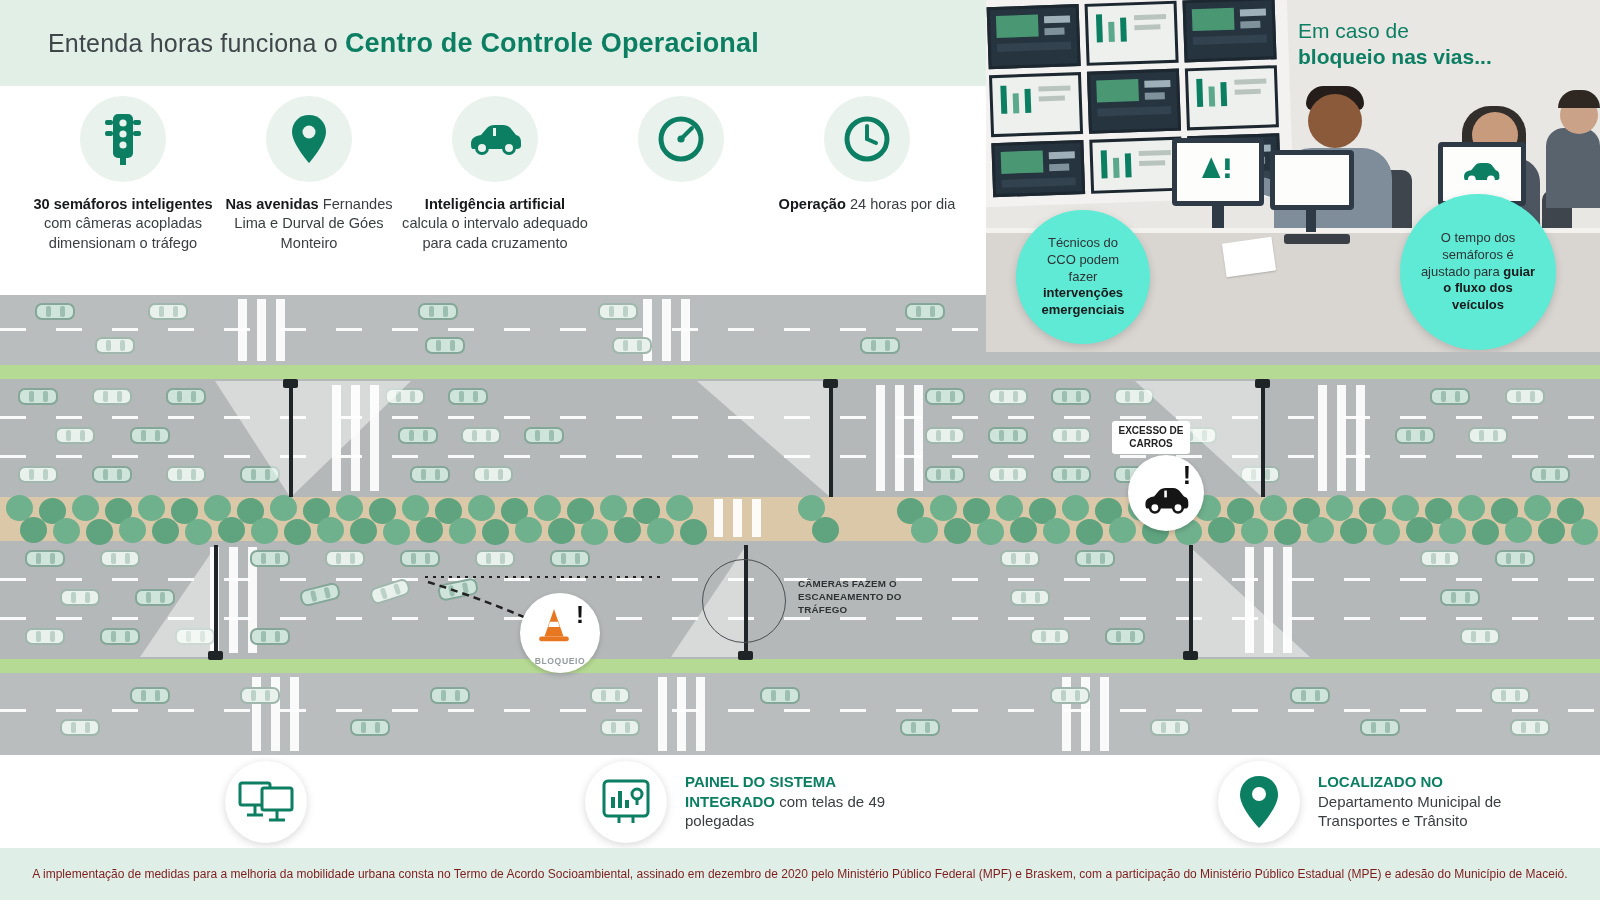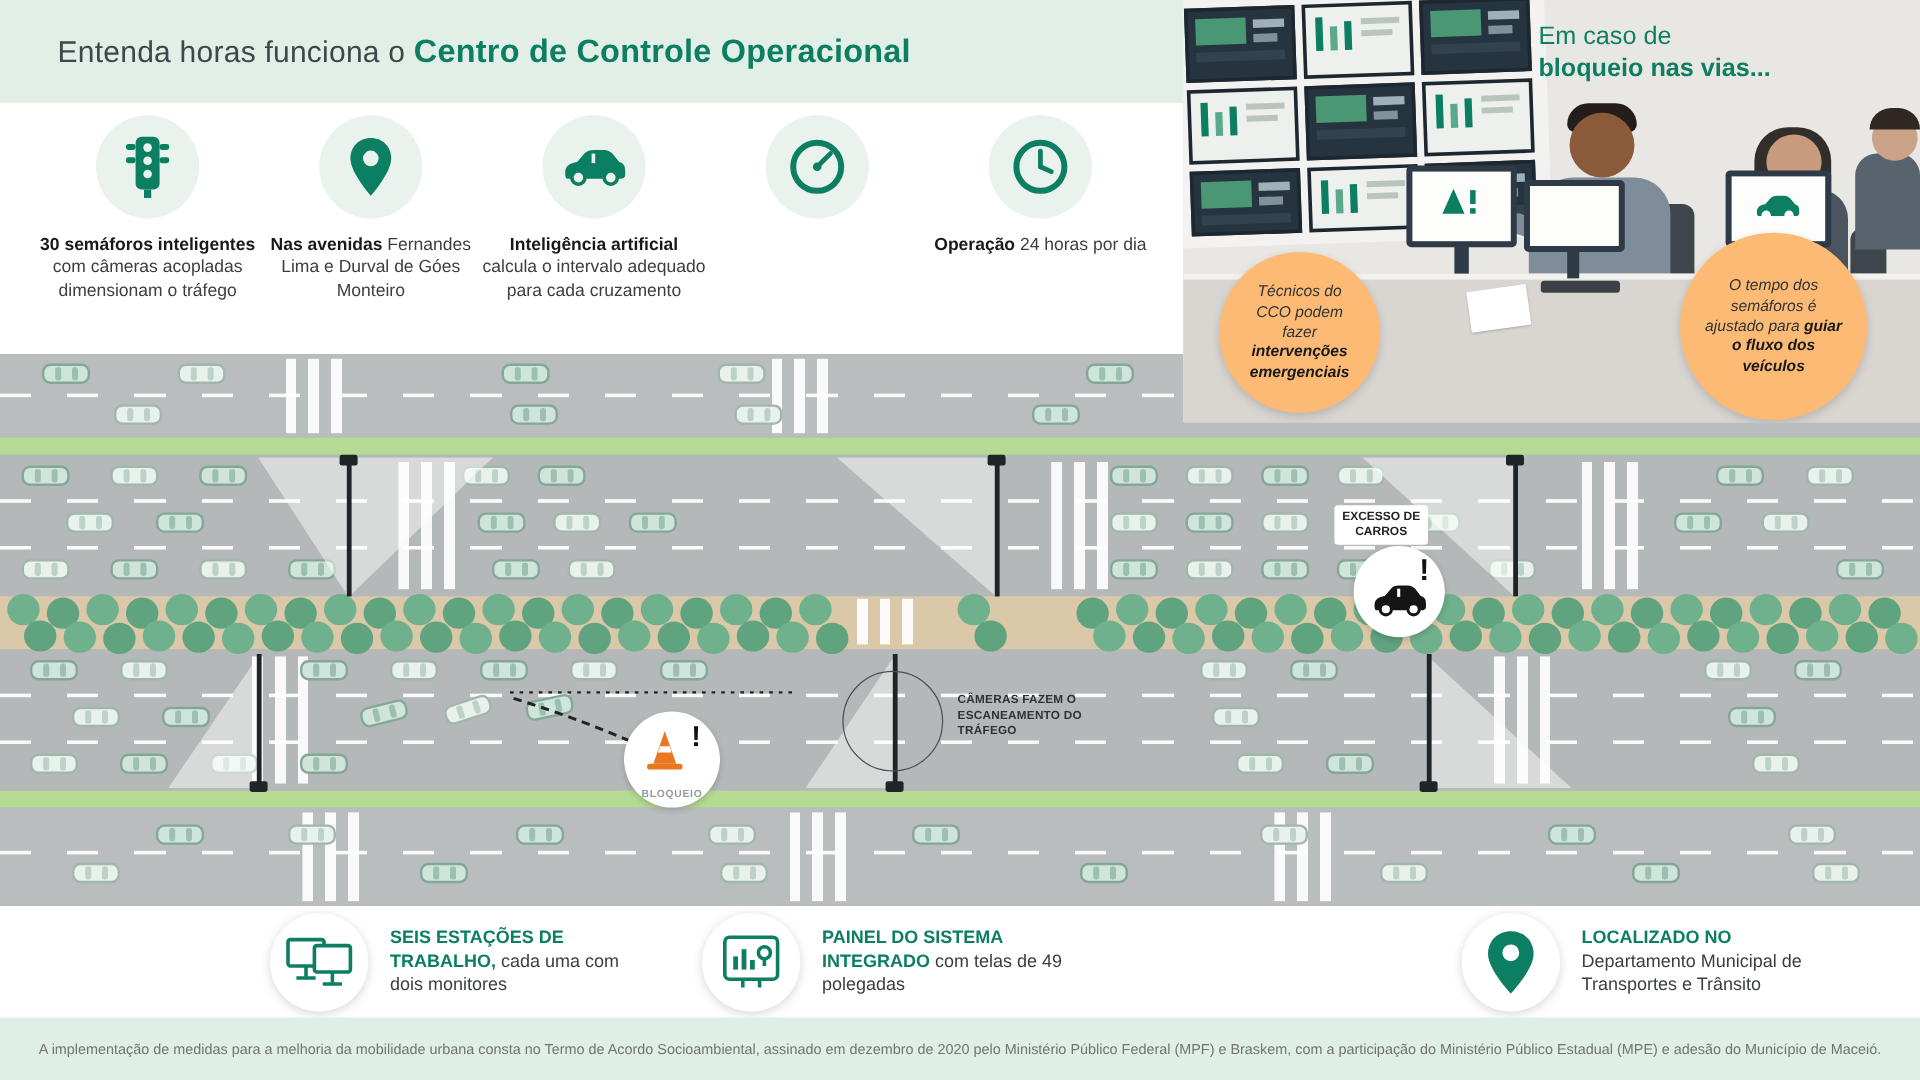--- a/index.html
+++ b/index.html
@@ -59,38 +59,38 @@
   .cr-screen { position:absolute; border:3px solid #1d2730; }
   .cr-screen.dark { background:#263440; }
   .cr-screen.light { background:#eef0ee; }
   .cr-screen i { position:absolute; display:block; }
   .cr-chair { position:absolute; background:#3e454c; border-radius:10px; }
   .cr-skin { position:absolute; border-radius:50%; }
   .cr-desk { position:absolute; left:0; top:228px; width:614px; height:124px; background:#d9d6d2; border-top:5px solid #f4f2ef; }
   .monitor { position:absolute; background:#2e3b47; border-radius:4px; padding:5px; }
   .monitor .scr { width:100%; height:100%; background:#fdfdfc; position:relative; overflow:hidden; }
   .m-stand { position:absolute; background:#2e3b47; }
-  .cr-heading { position:absolute; left:296px; top:18px; font-size:21px; color:#0c7f63; line-height:1.25; }
+  .cr-heading { position:absolute; left:312px; top:18px; font-size:21px; color:#0c7f63; line-height:1.25; }
   .cr-heading .l2 { font-weight:bold; }
-  .callout { position:absolute; border-radius:50%; background:#fdba74; box-shadow:0 3px 8px rgba(0,0,0,.16); display:flex; align-items:center; justify-content:center; text-align:center; color:#2f3336;font-style:italic; }
+  .callout { position:absolute; border-radius:50%; background:#5eead4; box-shadow:0 3px 8px rgba(0,0,0,.16); display:flex; align-items:center; justify-content:center; text-align:center; color:#2f3336; }
   .callout .ct { padding:16px; font-size:13px; line-height:1.3; }
   .callout b { color:#17191b; }
 
   
   .bottom-band { position:absolute; left:0; top:755px; width:1600px; height:93px; background:#fff; }
   .bottom-heading { position:absolute; left:48px; top:50%; transform:translateY(-50%); color:#0c7f63; font-size:26px; line-height:1.18; }
   .bottom-heading .l2 { font-weight:bold; }
   .binfo { position:absolute; top:50%; transform:translateY(-50%); display:flex; align-items:center; gap:18px; }
   .binfo-circle { width:82px; height:82px; border-radius:50%; background:#fff; box-shadow:0 2px 9px rgba(0,0,0,.16); display:flex; align-items:center; justify-content:center; flex:none; }
   .binfo-text { width:218px; font-size:15px; line-height:1.3; color:#3a3e41; }
   .binfo-text b { color:#0c7f63; }
 
   
   .footer-band { position:absolute; left:0; top:848px; width:1600px; height:52px; background:#dfeee6; display:flex; align-items:center; justify-content:center; }
-  .footer-text { font-size:12px; color:#737373; }
+  .footer-text { font-size:12px; color:#7f1d1d; }
 </style>
 </head>
 <body>
 
 <div class="header-band">
   <div class="header-title"><span>Entenda horas funciona o </span><b>Centro de Controle Operacional</b></div>
 </div>
 
 <div class="features">
   <div class="feature">
@@ -534,21 +534,20 @@
     <div class="binfo-circle">
       <svg width="58" height="46" viewBox="0 0 58 46">
           <rect x="3" y="4" width="30" height="22" rx="2" fill="#fff" stroke="#0c7f63" stroke-width="3"></rect>
           <rect x="25" y="9" width="30" height="22" rx="2" fill="#fff" stroke="#0c7f63" stroke-width="3"></rect>
           <line x1="18" y1="26" x2="18" y2="35" stroke="#0c7f63" stroke-width="3"></line>
           <line x1="10" y1="36" x2="26" y2="36" stroke="#0c7f63" stroke-width="3"></line>
           <line x1="40" y1="31" x2="40" y2="40" stroke="#0c7f63" stroke-width="3"></line>
           <line x1="32" y1="41" x2="48" y2="41" stroke="#0c7f63" stroke-width="3"></line>
         </svg>
     </div>
-    <div class="binfo-text"><b>SEIS ESTAÇÕES DE TRABALHO,</b> <span>cada uma com dois monitores</span></div>
   </div>
 
   <div class="binfo" style="left:585px">
     <div class="binfo-circle">
       <svg width="50" height="48" viewBox="0 0 50 48">
           <rect x="3" y="3" width="44" height="35" rx="4" fill="none" stroke="#0c7f63" stroke-width="3"></rect>
           <rect x="10" y="19" width="4" height="11" fill="#0c7f63"></rect>
           <rect x="17" y="13" width="4" height="17" fill="#0c7f63"></rect>
           <rect x="24" y="22" width="4" height="8" fill="#0c7f63"></rect>
           <circle cx="36" cy="16" r="5" fill="none" stroke="#0c7f63" stroke-width="3"></circle>

